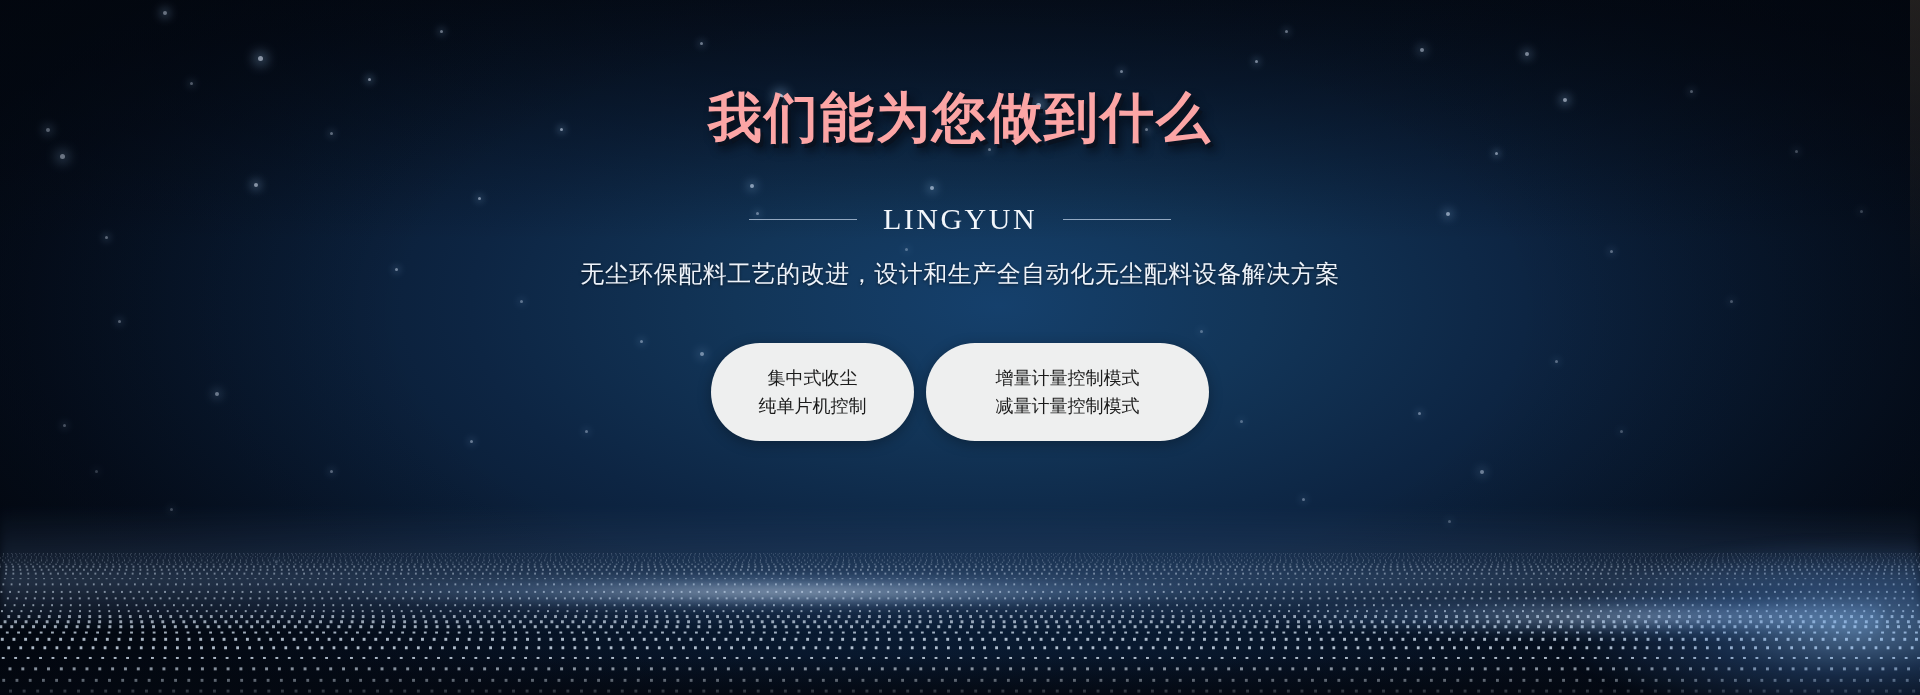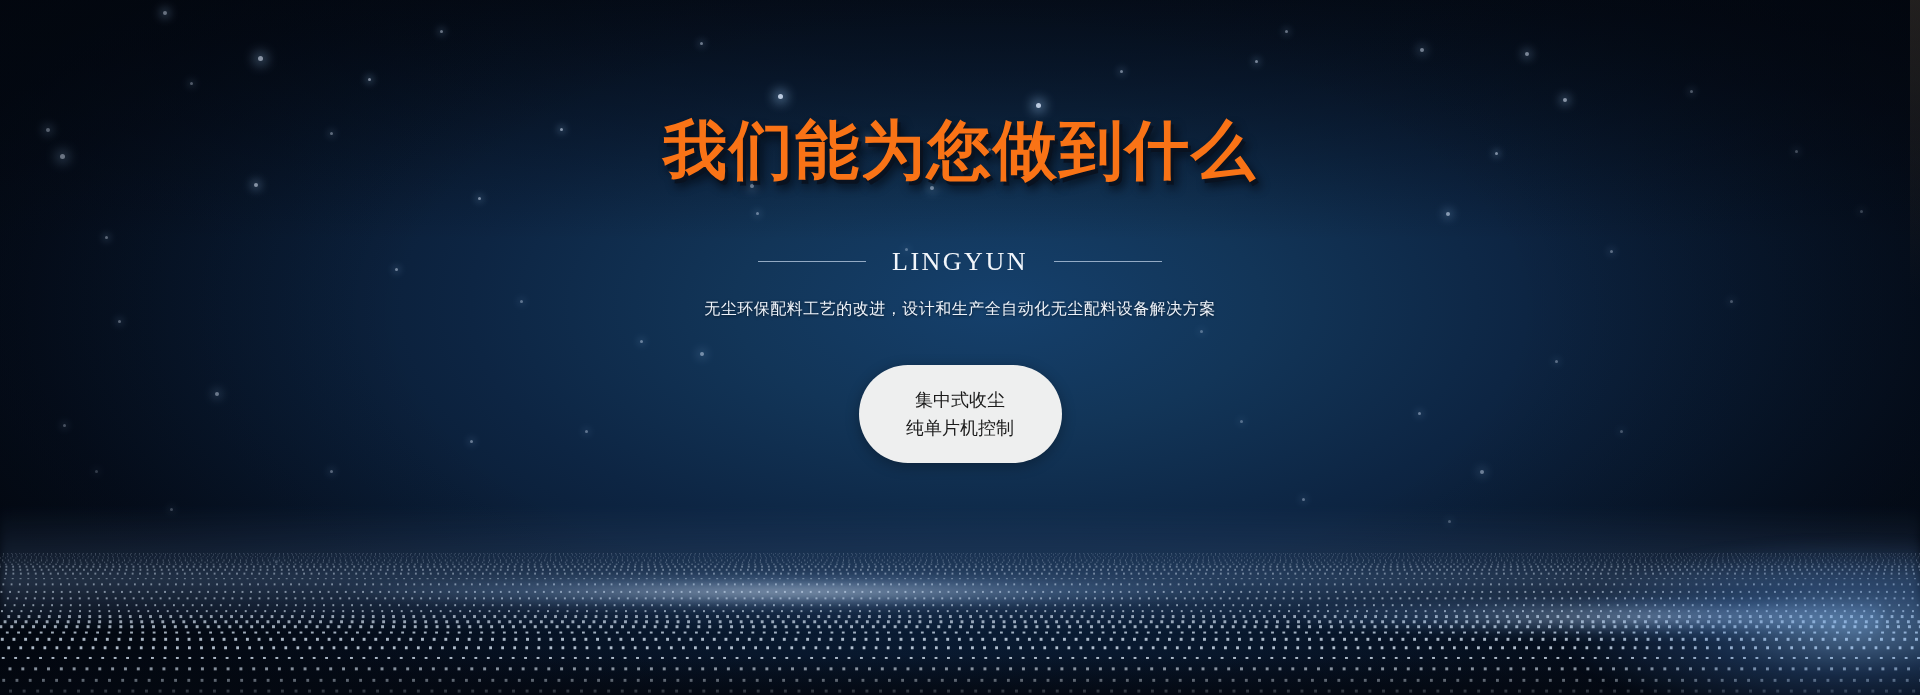--- a/index.html
+++ b/index.html
@@ -80,52 +80,52 @@
     background:linear-gradient(to bottom, rgba(5,10,20,0), rgba(4,8,16,.85));
   }
 
   
   .content{
     position:absolute; inset:0;
     display:flex; flex-direction:column; align-items:center;
   }
 
   .headline{
-    margin-top:118px;
+    margin-top:90px;
     font-family:"Liberation Sans","DejaVu Sans",sans-serif;
     font-weight:700;
-    font-size:64px;
+    font-size:54px;
     letter-spacing:2px;
     line-height:1;
-    color:#f97316;
+    color:#fca5a5;
     text-shadow:
        3px 4px 0 rgba(10,18,32,.95),
        5px 7px 10px rgba(2,6,14,.8);
     white-space:nowrap;
   }
 
   .sub-row{
     margin-top:22px;
     display:flex; align-items:center; justify-content:center; gap:26px;
   }
   .rule{
     width:108px; height:1px;
     background:rgba(208,224,245,.68);
   }
   .brand{
     font-family:"Liberation Serif","DejaVu Serif",serif;
-    font-size:26px;
+    font-size:30px;
     letter-spacing:2.5px;
     color:#f2f6fb;
     white-space:nowrap;
   }
 
   .tagline{
     margin-top:22px;
-    font-size:16px;
+    font-size:24px;
     letter-spacing:.5px;
     color:#eef3fa;
     white-space:nowrap;
     text-shadow:0 1px 3px rgba(0,0,0,.55);
   }
 
   .cards{
     margin-top:29px;
     display:flex;
     align-items:center;
@@ -270,17 +270,21 @@
 
     <p class="tagline">无尘环保配料工艺的改进，设计和生产全自动化无尘配料设备解决方案</p>
 
     <div class="cards">
 
       <div class="card card-1">
         <span class="card-line">集中式收尘</span>
         <span class="card-line">纯单片机控制</span>
       </div>
 
+      <div class="card card-2">
+        <span class="card-line">增量计量控制模式</span>
+        <span class="card-line">减量计量控制模式</span>
+      </div>
 
 
     </div>
   </div>
 </div>
 
 </body></html>

